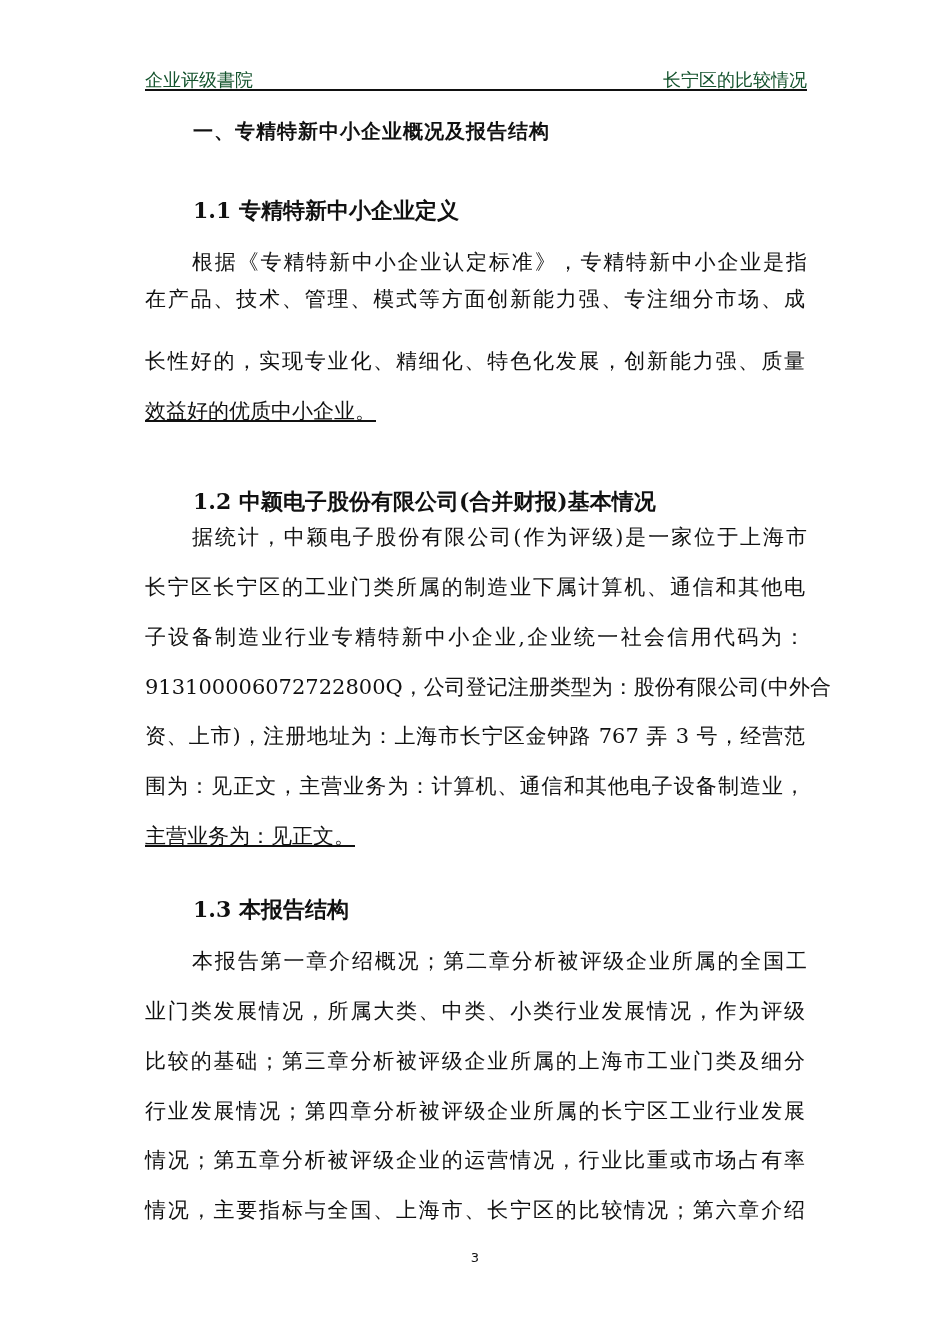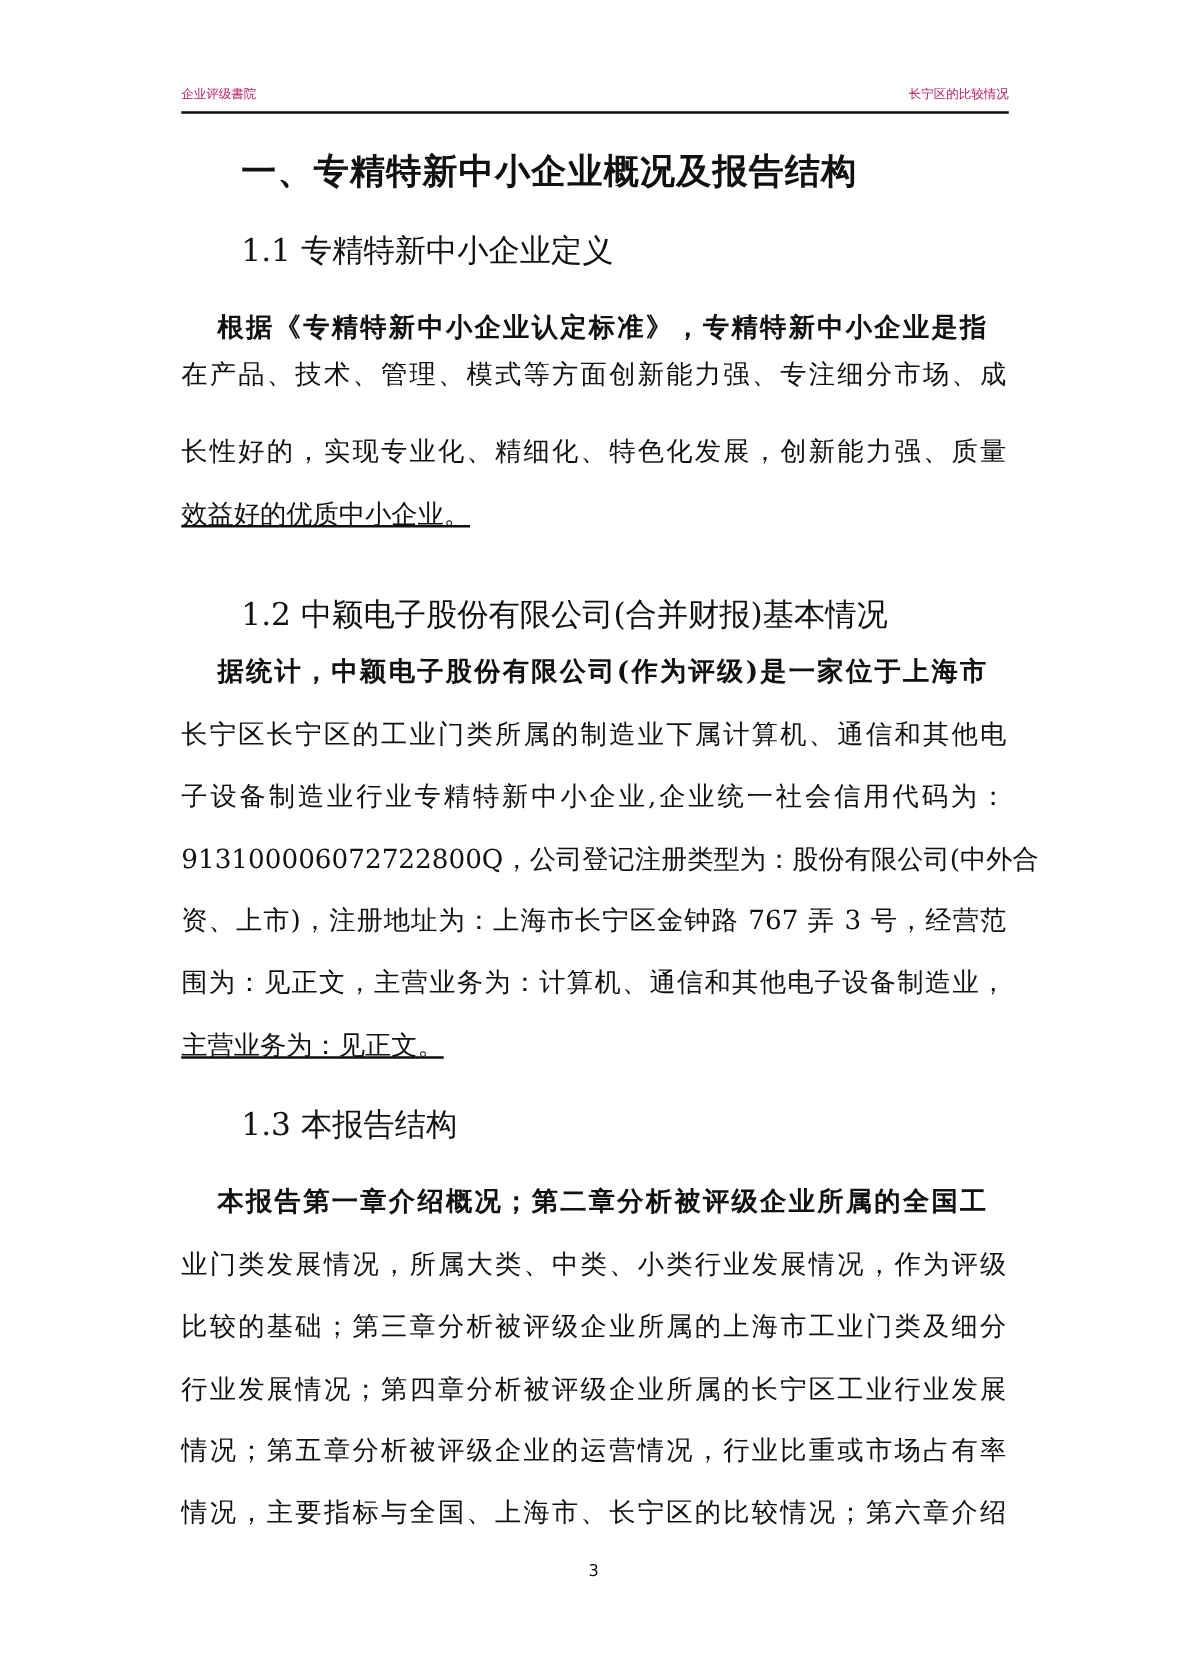--- a/index.html
+++ b/index.html
@@ -1,27 +1,27 @@
 <!DOCTYPE html>
 <html><head>
   <meta charset="utf-8">
   <style>
     html, body { margin: 0; padding: 0; background: #ffffff; }
     body { width: 950px; height: 1344px; position: relative; overflow: hidden;
            font-family: "DejaVu Serif", "Liberation Serif", serif; color: #111; }
     .header { position: absolute; left: 145px; right: 143px; top: 66px; height: 22px;
-              font-family: "DejaVu Sans", "Liberation Sans", sans-serif; font-size: 10px; color: #be185d; }
+              font-family: "DejaVu Sans", "Liberation Sans", sans-serif; font-size: 18px; color: #14532d; }
     .header .left { position: absolute; left: 0; top: 2px; }
     .header .right { position: absolute; right: 0; top: 2px; }
     .header-rule { position: absolute; left: 145px; right: 143px; top: 89px; height: 2px; background: #111; }
-    .h1 { position: absolute; left: 193px; top: 118px; font-size: 28px; font-weight: bold; letter-spacing: 1px; white-space: nowrap; }
-    .h2 { position: absolute; left: 193px; font-size: 25px; font-weight: normal; white-space: nowrap; }
+    .h1 { position: absolute; left: 193px; top: 118px; font-size: 20px; font-weight: bold; letter-spacing: 1px; white-space: nowrap; }
+    .h2 { position: absolute; left: 193px; font-size: 22px; font-weight: bold; white-space: nowrap; margin-top: 12px; }
     .line { position: absolute; left: 145px; width: 660px; font-size: 21px; white-space: nowrap;
             text-align: justify; text-align-last: justify; }
-    .line.first { left: 174px; width: 615px; font-weight: bold; }
+    .line.first { left: 192px; width: 615px; }
     .line.last { text-align-last: left; text-decoration: underline; }
     .page-num { position: absolute; left: 0; right: 0; top: 1250px; text-align: center;
                 font-family: "DejaVu Sans", "Liberation Sans", sans-serif; font-size: 13px; }
   </style>
 </head>
 <body>
 
 <div class="header">
   <span class="left">企业评级書院</span>
   <span class="right">长宁区的比较情况</span>

